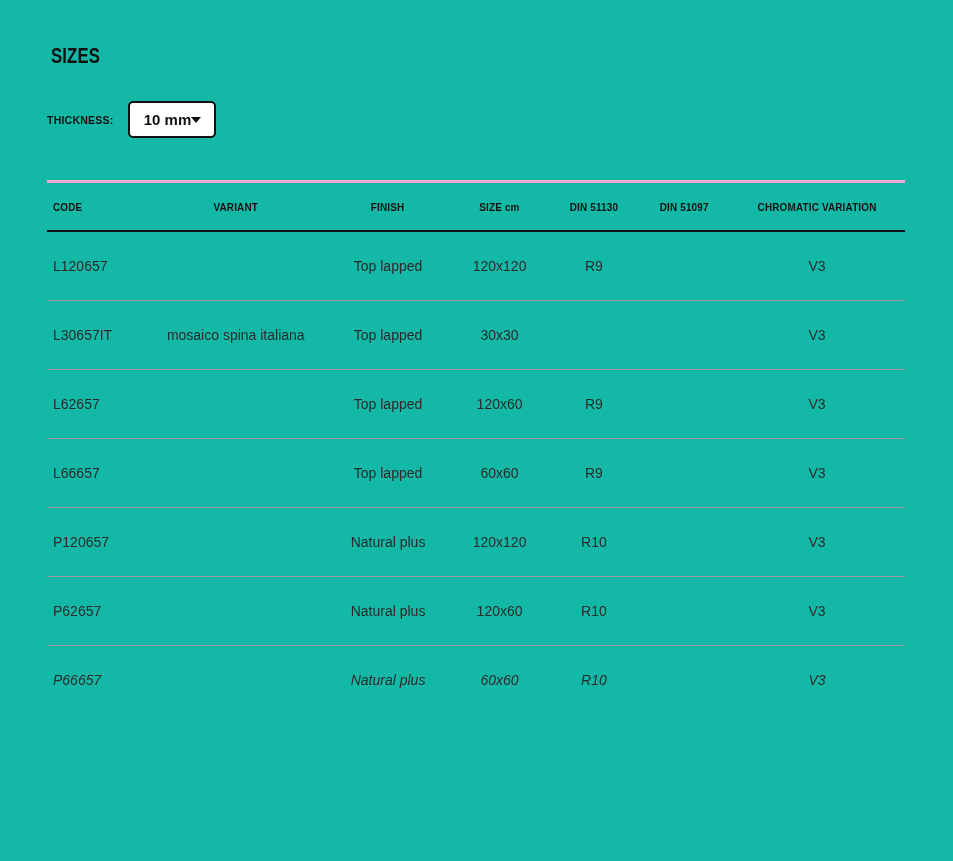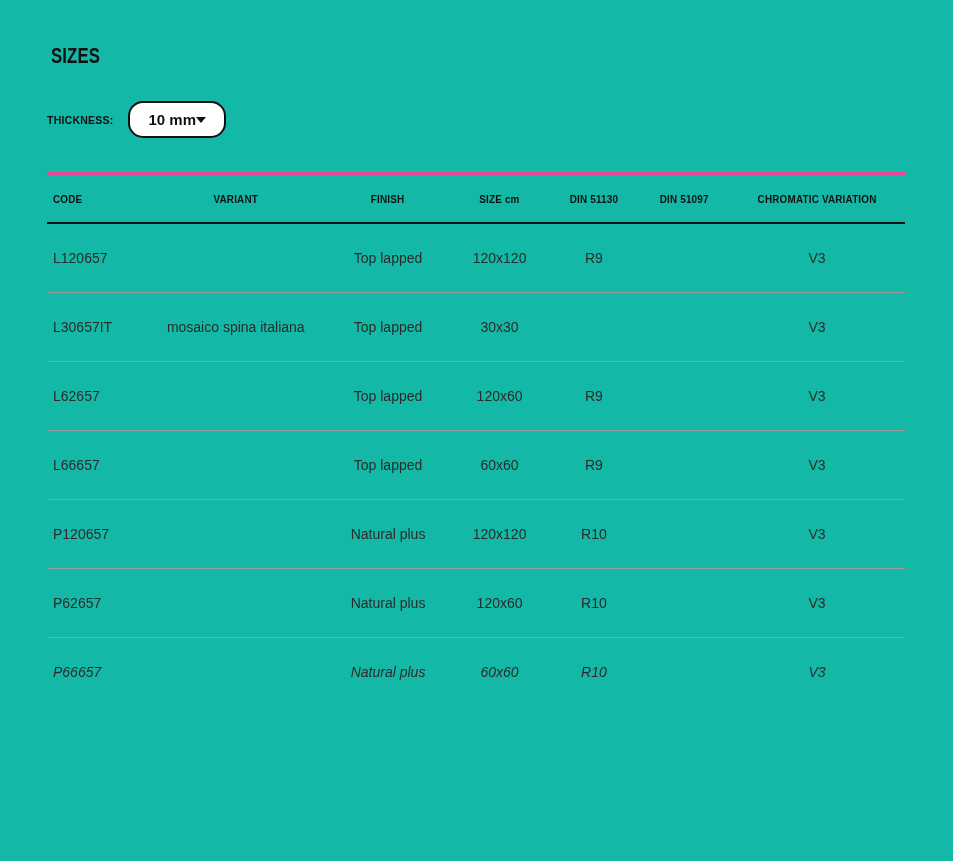--- a/index.html
+++ b/index.html
@@ -37,52 +37,52 @@
     font-weight: 700;
     color: #111111;
     letter-spacing: 0.2px;
     transform: scaleX(0.92);
     transform-origin: left center;
     white-space: nowrap;
     margin-right: 9px;
   }
   .thickness-dropdown {
     box-sizing: border-box;
-    width: 98px;
+    width: 88px;
     height: 37px;
     border: 2px solid #111111;
-    border-radius: 15px;
+    border-radius: 5px;
     background: #ffffff;
     display: flex;
     align-items: center;
-    justify-content: center;
+    justify-content: flex-end;
     padding: 0 13px;
     cursor: pointer;
   }
   .dd-value {
     font-size: 15px;
     font-weight: 700;
     color: #111111;
     white-space: nowrap;
   }
   .caret-down {
     width: 0;
     height: 0;
     border-left: 5.5px solid transparent;
     border-right: 5.5px solid transparent;
     border-top: 6px solid #111111;
   }
   table.sizes-table {
     position: absolute;
     left: 47px;
-    top: 172px;
+    top: 180px;
     width: 858px;
     border-collapse: collapse;
     table-layout: fixed;
-    border-top: 3px solid #ec4899;
+    border-top: 3px solid #f9a8d4;
   }
   table.sizes-table thead th {
     height: 47px;
     border-bottom: 2px solid #111111;
     font-size: 11px;
     font-weight: 700;
     color: #111111;
     text-align: center;
     padding: 0;
     vertical-align: middle;

